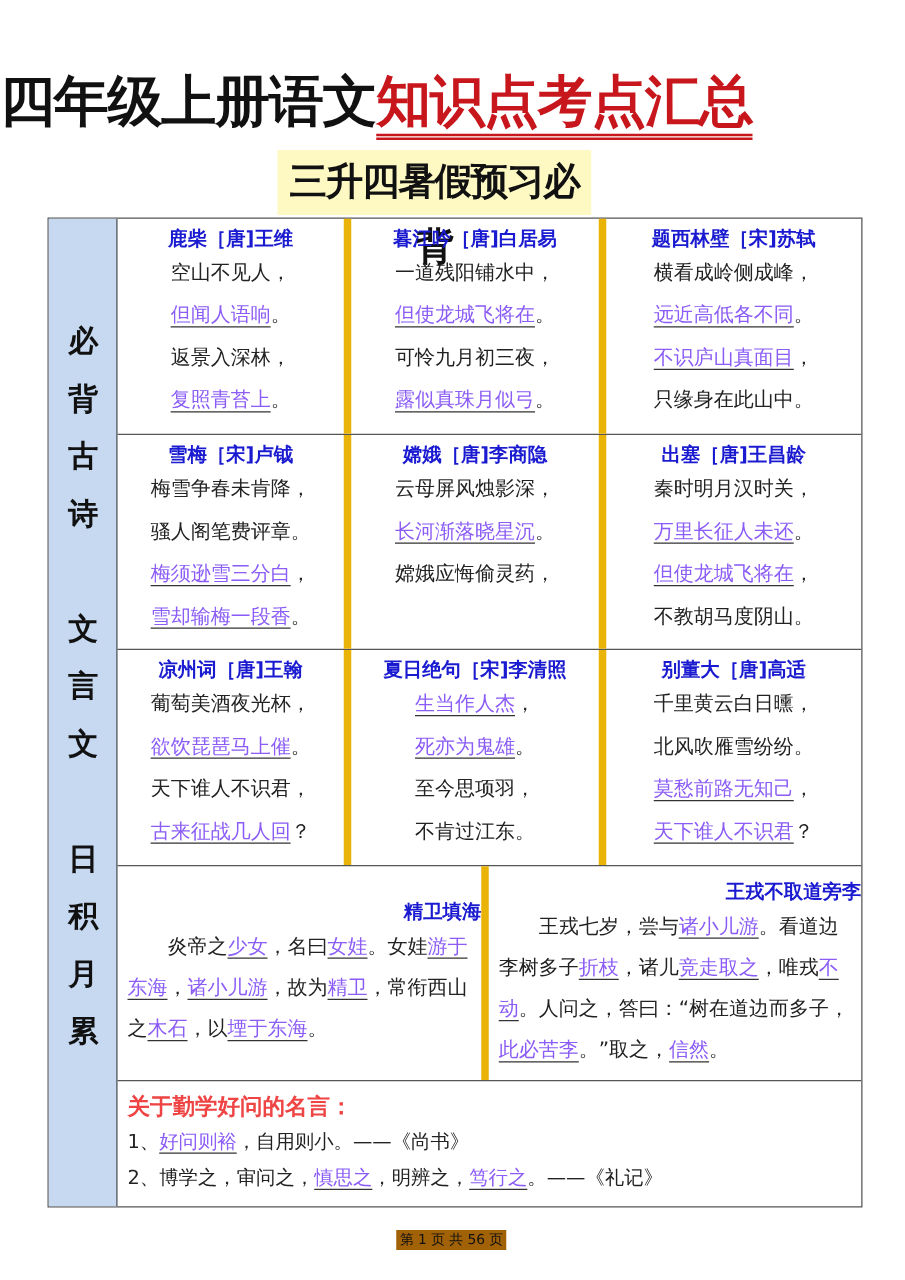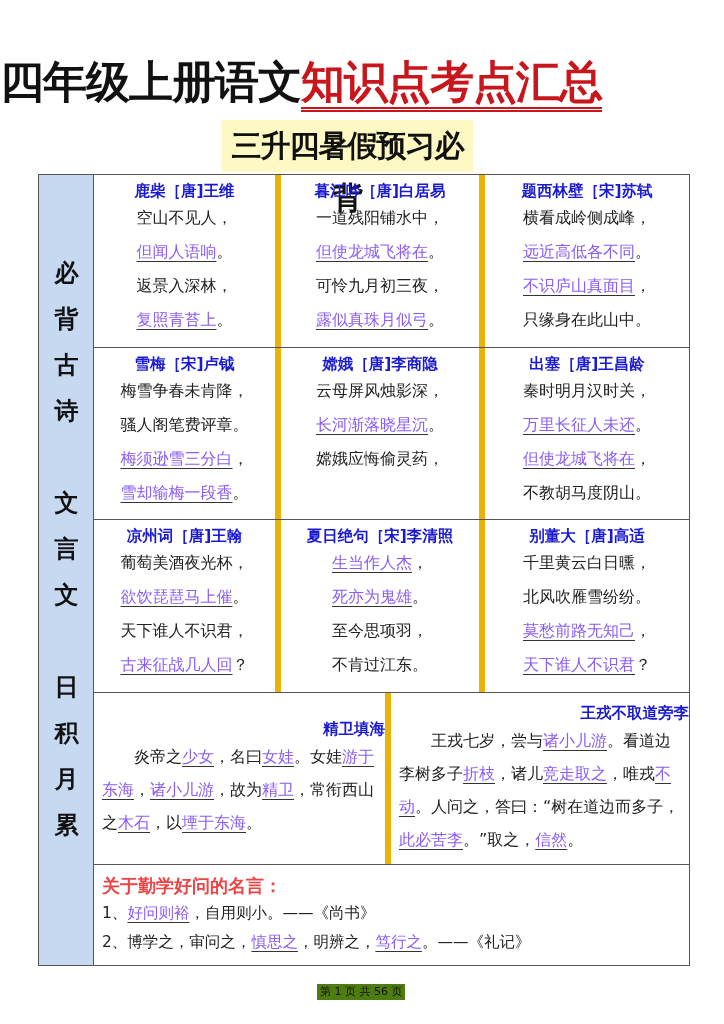--- a/index.html
+++ b/index.html
@@ -42,21 +42,21 @@
 
   .prose-title { color: #1a1ad0; font-weight: bold; font-size: 15.5px; text-align: right; }
   .prose { font-size: 16px; line-height: 33px; text-align: left; padding: 0 8px; text-indent: 2em; }
 
   .quotes { position: absolute; left: 0; top: 690px; width: 595px; height: 100px; padding: 8px 8px; }
   .quotes .qt { color: #ef4444; font-weight: bold; font-size: 18px; line-height: 26px; }
   .quotes .q { font-size: 15.5px; line-height: 29px; white-space: nowrap; }
 
   .footer {
     position: absolute; left: 317px; top: 984px; height: 16px; padding: 0 3px;
-    background: #4d7c0f; font-size: 11px; line-height: 16px; color: #111; white-space: pre;
+    background: #a16207; font-size: 11px; line-height: 16px; color: #111; white-space: pre;
   }
 </style>
 </head>
 <body>
 
 <div class="title"><span class="black">四年级上册语文</span><span class="red">知识点考点汇总</span></div>
 
 <div class="subtitle">三升四暑假预习必背</div>
 
 <div class="table">

